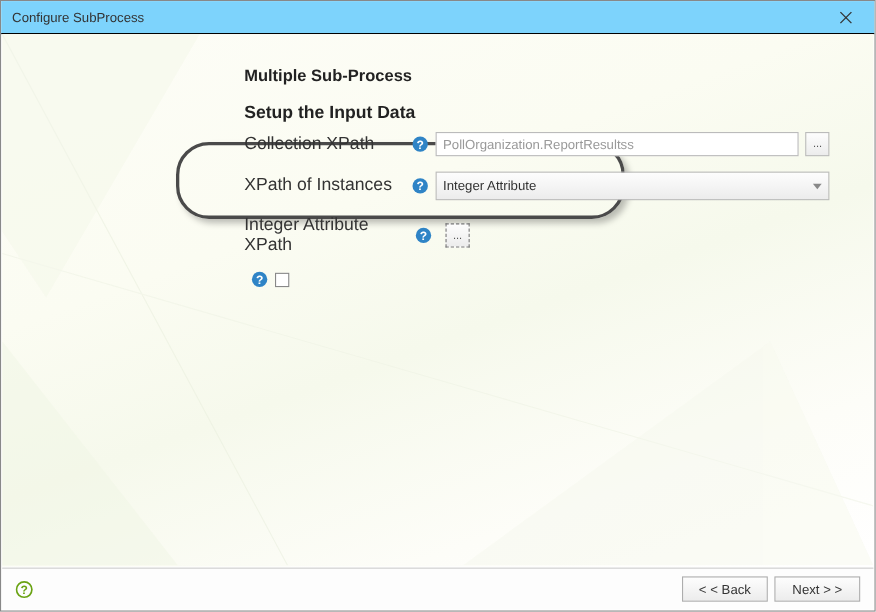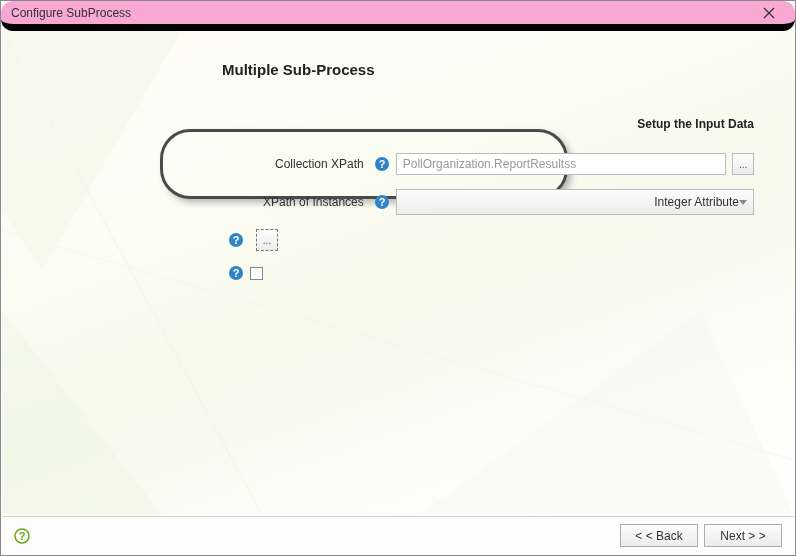--- a/index.html
+++ b/index.html
@@ -15,23 +15,22 @@
     position: relative;
     overflow: hidden;
   }
 
   .titlebar {
     height: 30px;
     display: flex;
     align-items: center;
     justify-content: space-between;
     padding: 0 8px 0 10px;
-    background: #f9a8d4;
-    border-bottom: 7px solid #000000;
-    border-radius: 12px;
+    background: #7dd3fc;
+    border-bottom: 1px solid #000000;
   }
   .titlebar .title { font-size: 12px; color: #333; }
   .close-btn {
     width: 36px; height: 22px;
     display: flex; align-items: center; justify-content: center;
     cursor: pointer;
     font-size: 14px;
     color: #333;
   }
 
@@ -46,44 +45,42 @@
 
   .main {
     position: relative;
     padding: 30px 40px 10px 220px;
   }
 
   .h1 {
     font-size: 15px;
     font-weight: bold;
     color: #222;
-    margin-bottom: 39px;
+    margin-bottom: 16px;
   }
 
   .section-title {
-    font-size: 12px;
+    font-size: 16px;
     font-weight: bold;
     color: #222;
-    margin-bottom: 22px;
-    text-align: right;
+    margin-bottom: 8px;
   }
 
   .form-row {
     display: flex;
     align-items: center;
     margin-bottom: 14px;
     position: relative;
     z-index: 2;
   }
   .label {
     width: 145px;
-    text-align: right;
     margin-right: 4px;
     color: #333;
-    font-size: 12px;
+    font-size: 16px;
   }
   .help-icon {
     width: 16px; height: 16px;
     flex: 0 0 16px;
     margin: 0 6px;
     display: inline-flex; align-items: center; justify-content: center;
   }
   .help-icon svg { display: block; }
 
   input.text {
@@ -108,21 +105,21 @@
   }
   .ellipsis-btn.dashed { border: 1px dashed #777; }
 
   .select {
     height: 22px;
     width: 366px;
     border: 1px solid #bbb;
     background: linear-gradient(#fdfdfd, #ececec);
     display: flex;
     align-items: center;
-    justify-content: flex-end;
+    justify-content: space-between;
     padding: 12px 6px;
     font-size: 12px;
     color: #333;
     cursor: pointer;
   }
   .chev {
     width: 0; height: 0;
     border-left: 4px solid transparent;
     border-right: 4px solid transparent;
     border-top: 5px solid #888;
@@ -227,20 +224,21 @@
             <text x="8" y="12" text-anchor="middle" font-size="11" font-weight="bold" fill="#fff">?</text>
           </svg>
       </span>
       <div class="select">
         <span>Integer Attribute</span>
         <span class="chev"></span>
       </div>
     </div>
 
     <div class="form-row">
+      <div class="label">Integer Attribute XPath</div>
       <span class="help-icon">
         <svg width="16" height="16" viewBox="0 0 16 16">
             <circle cx="8" cy="8" r="7" fill="#2f84c6"></circle>
             <text x="8" y="12" text-anchor="middle" font-size="11" font-weight="bold" fill="#fff">?</text>
           </svg>
       </span>
       <div class="ellipsis-btn dashed">
         <span>...</span>
       </div>
     </div>

